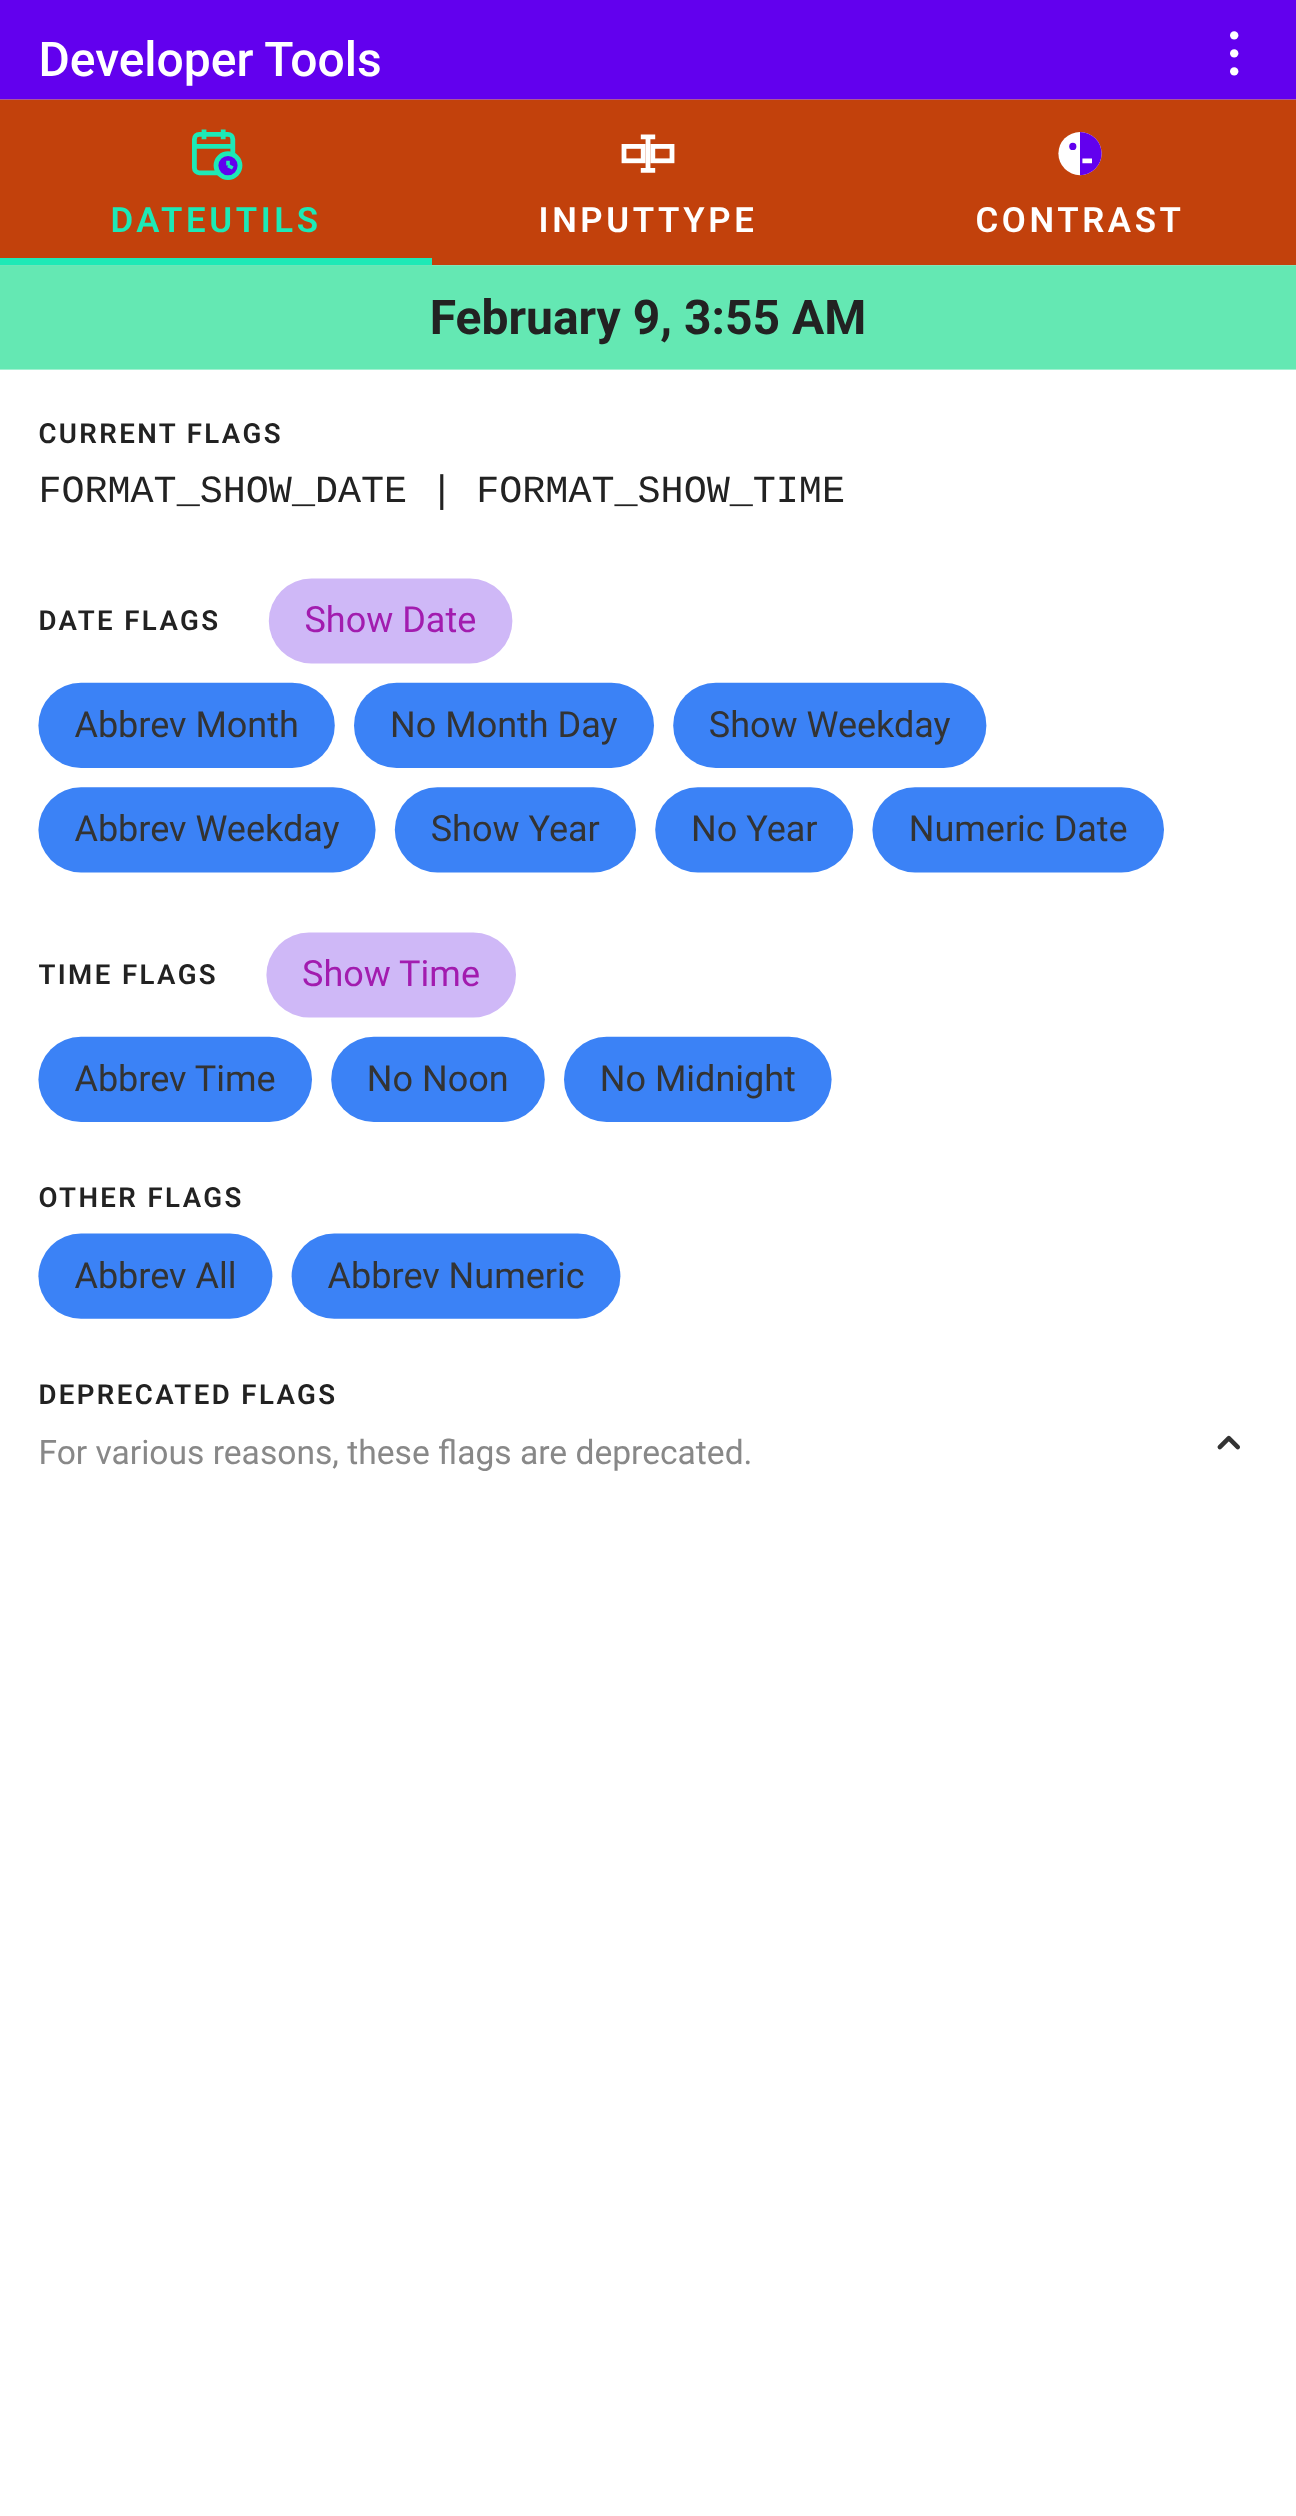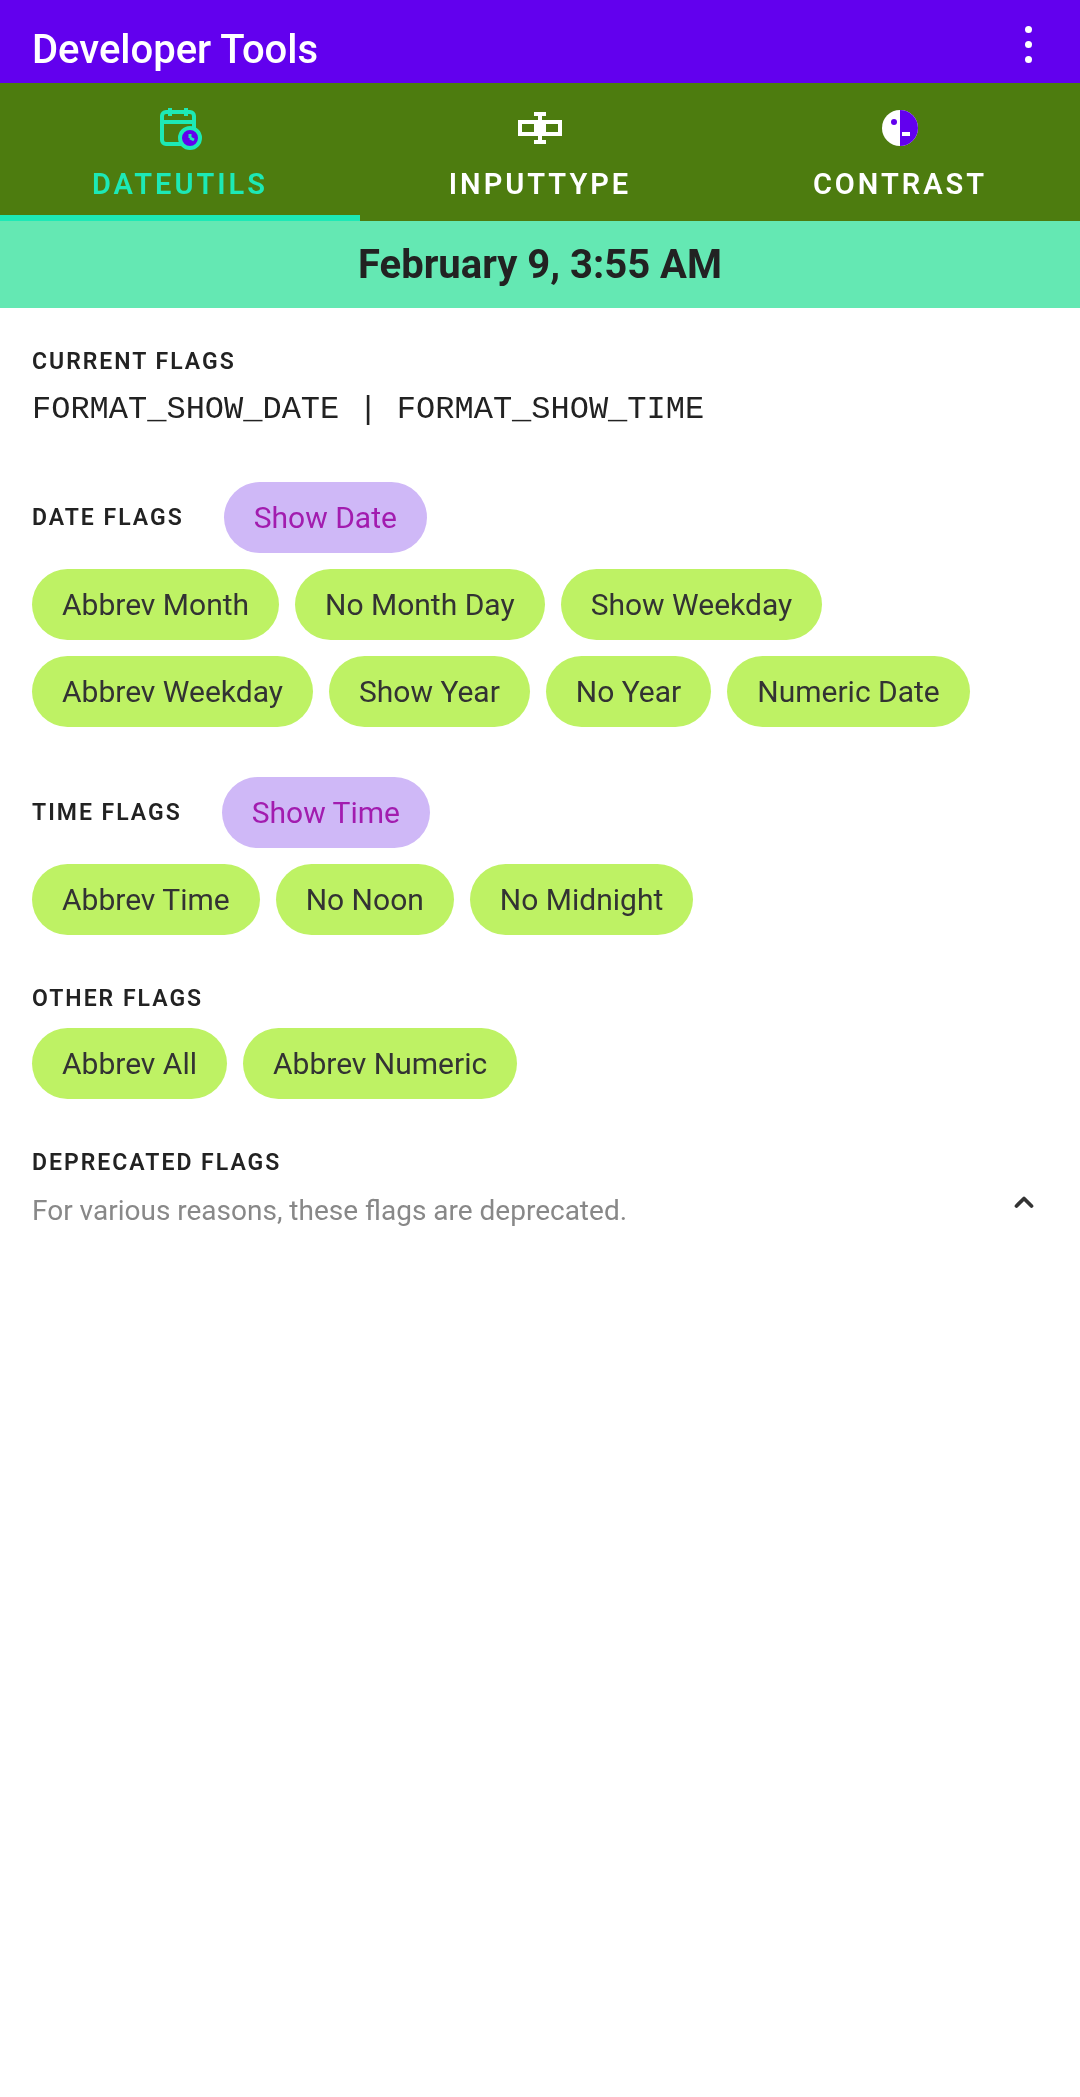--- a/index.html
+++ b/index.html
@@ -34,21 +34,21 @@
   gap: 8px;
   cursor: pointer;
 }
 .appbar-menu span {
   width: 7px;
   height: 7px;
   border-radius: 50%;
   background: #fff;
 }
 .tabs {
-  background: #4d7c0f;
+  background: #c2410c;
   display: flex;
   justify-content: center;
 }
 .tab {
   flex: 1;
   text-align: center;
   padding: 20px 0 20px 0;
   color: #fff;
   position: relative;
   cursor: pointer;
@@ -112,21 +112,21 @@
 }
 .section-block {
   margin-bottom: 50px;
 }
 .chips {
   display: flex;
   flex-wrap: wrap;
   gap: 16px;
 }
 .chip {
-  background: #bef264;
+  background: #3b82f6;
   color: #333;
   border-radius: 40px;
   padding: 18px 30px;
   font-size: 30px;
   cursor: pointer;
 }
 .chip.selected {
   background: #cfb8f7;
   color: #a21caf;
 }

